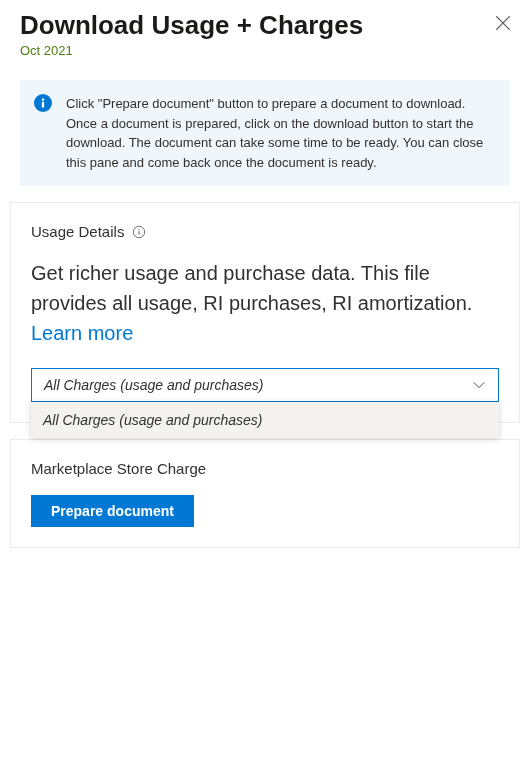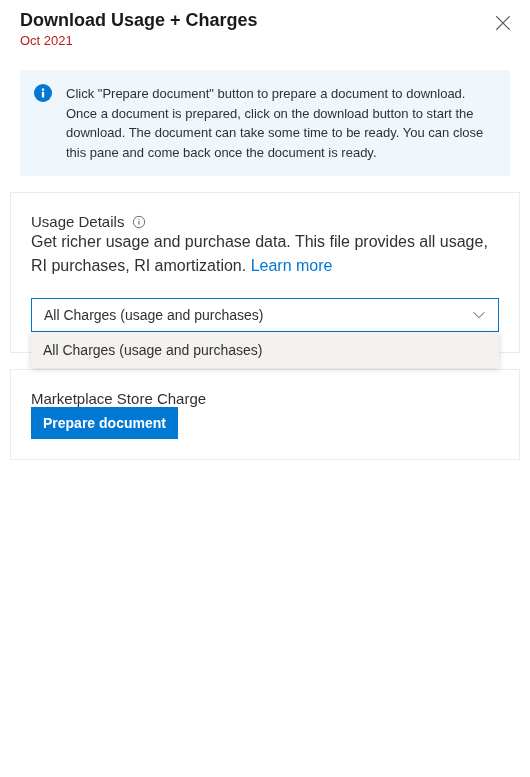--- a/index.html
+++ b/index.html
@@ -13,27 +13,27 @@
     height: 777px;
     background: #ffffff;
     color: #323130;
     padding: 0;
   }
   .header {
     padding: 10px 20px 6px 20px;
     position: relative;
   }
   .header h1 {
-    font-size: 18px;
+    font-size: 26px;
     font-weight: 600;
     color: #1b1a19;
   }
   .header .subtitle {
     font-size: 13px;
-    color: #b91c1c;
+    color: #4d7c0f;
     margin-top: 2px;
   }
   .close-btn {
     position: absolute;
     right: 18px;
     top: 14px;
     cursor: pointer;
     width: 18px;
     height: 18px;
     color: #605e5c;
@@ -60,28 +60,29 @@
     padding: 20px 20px;
     position: relative;
   }
   .section-title {
     font-size: 15px;
     font-weight: 400;
     color: #323130;
     display: flex;
     align-items: center;
     gap: 8px;
+    margin-bottom: 18px;
   }
   .help-icon {
     width: 14px;
     height: 14px;
     display: inline-flex;
   }
   .section-desc {
-    font-size: 16px;
+    font-size: 20px;
     line-height: 1.5;
     color: #323130;
     margin-bottom: 20px;
   }
   .link {
     color: #0078d4;
     cursor: pointer;
   }
   .dropdown {
     border: 1px solid #0078d4;
@@ -93,20 +94,21 @@
     cursor: pointer;
     background: #fff;
     color: #323130;
   }
   .chevron {
     width: 14px;
     height: 14px;
   }
   .dropdown-wrap {
     position: relative;
+    font-style: italic;
   }
   .dropdown-list {
     position: absolute;
     left: 0;
     right: 0;
     top: 100%;
     background: #ffffff;
     box-shadow: 0 1px 6px rgba(0,0,0,0.18);
     z-index: 10;
   }
@@ -115,21 +117,21 @@
     font-size: 14px;
     cursor: pointer;
   }
   .dropdown-item.selected {
     background: #f3f2f1;
   }
   .primary-btn {
     background: #0078d4;
     color: #ffffff;
     border: none;
-    padding: 8px 12px;
+    padding: 8px 20px;
     font-size: 14px;
     font-weight: 600;
     cursor: pointer;
     font-family: inherit;
   }
   .section-usage {
     padding-bottom: 20px;
   }
 </style>
 </head>

